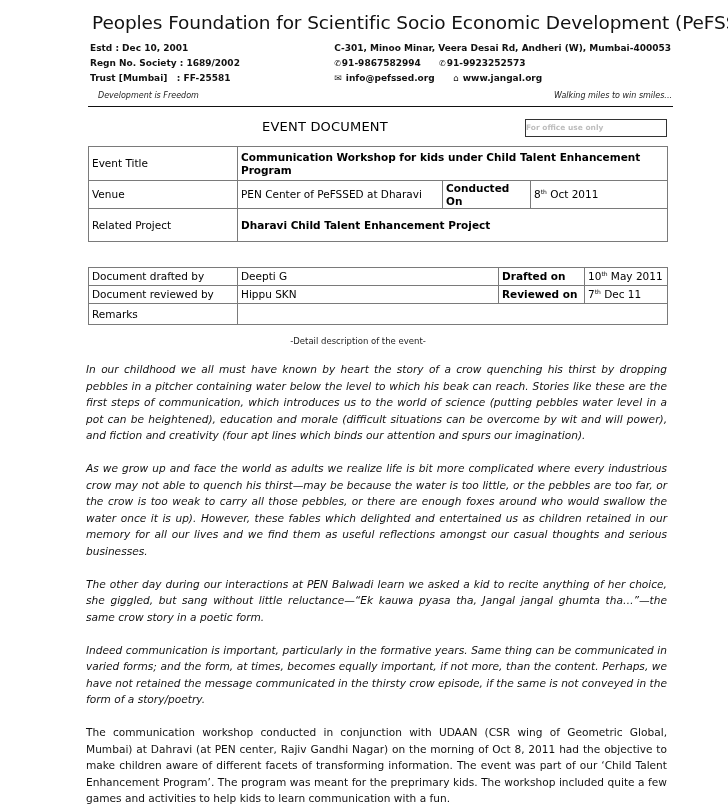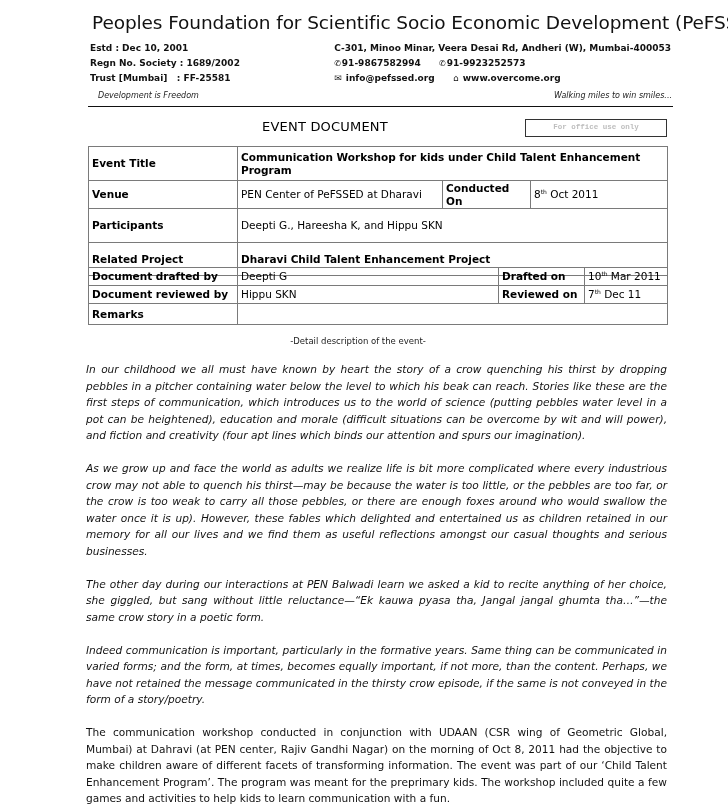--- a/index.html
+++ b/index.html
@@ -36,31 +36,31 @@
   }
 
   .doc-heading {
     position: absolute; left: 0; width: 676px; top: 119px; text-align: center;
     font-size: 13px; font-weight: normal; letter-spacing: 0.2px;
   }
   .doc-heading span { margin-left: -26px; }
   .office-box {
     position: absolute; left: 525px; top: 119px; width: 142px; height: 18px;
     border: 1.5px solid #333; font-size: 7.5px; font-weight: bold; color: #bdbdbd;
-    text-align: center; line-height: 15px; font-family: Liberation Mono, monospace;
+    text-align: left; line-height: 15px;
   }
 
   table.info {
     position: absolute; left: 88px; top: 146px; width: 580px;
     border-collapse: collapse; font-size: 10.5px;
   }
   table.info td {
     border: 1.2px solid #7a7a7a; padding: 1px 3px; vertical-align: middle; line-height: 12.5px;
   }
-  td.lbl { font-weight: bold; width: 149px; }
+  td.lbl { font-weight: normal; width: 149px; }
   td.b { font-weight: bold; }
   sup { font-size: 6px; vertical-align: super; line-height: 0; }
 
   .detail-caption {
     position: absolute; left: 0; width: 728px; top: 336px; text-align: center;
     font-size: 8.5px; color: #222;
   }
   .detail-caption span { margin-left: -12px; }
 
   .body-text {
@@ -87,21 +87,21 @@
     <div class="row">
       <span class="ico phone-ico">✆</span><span>91-9867582994</span>
       <span class="gap"></span>
       <span class="ico phone-ico">✆</span><span>91-9923252573</span>
     </div>
     <div class="row">
       <span class="ico">✉</span>
       <span>info@pefssed.org</span>
       <span class="gap"></span>
       <span class="ico">⌂</span>
-      <span>www.overcome.org</span>
+      <span>www.jangal.org</span>
     </div>
   </div>
 
   <div class="tagline-left">Development is Freedom</div>
   <div class="tagline-right">Walking miles to win smiles...</div>
   <div class="rule"></div>
 </div>
 
 <div class="doc-heading"><span>EVENT DOCUMENT</span></div>
 <div class="office-box">For office use only</div>
@@ -111,38 +111,34 @@
       <tr style="height:34px;">
     <td class="lbl">Event Title</td>
     <td class="b" colspan="3">Communication Workshop for kids under Child Talent Enhancement Program</td>
   </tr>
   <tr style="height:19px;">
     <td class="lbl">Venue</td>
     <td style="width:205px;">PEN Center of PeFSSED at Dharavi</td>
     <td class="b" style="width:88px;">Conducted On</td>
     <td><span>8</span><sup>th</sup><span> Oct 2011</span></td>
   </tr>
-  <tr style="height:34px;">
-    <td class="lbl">Participants</td>
-    <td colspan="3">Deepti G., Hareesha K, and Hippu SKN</td>
-  </tr>
   <tr style="height:33px;">
     <td class="lbl">Related Project</td>
     <td class="b" colspan="3">Dharavi Child Talent Enhancement Project</td>
   </tr>
 </tbody>
   </table>
 
 <table class="info" style="top:267px;">
   <tbody>
       <tr style="height:18px;">
     <td class="lbl">Document drafted by</td>
     <td style="width:261px;">Deepti G</td>
     <td class="b" style="width:86px;">Drafted on</td>
-    <td><span>10</span><sup>th</sup><span> Mar 2011</span></td>
+    <td><span>10</span><sup>th</sup><span> May 2011</span></td>
   </tr>
   <tr style="height:18px;margin-top:8px;">
     <td class="lbl">Document reviewed by</td>
     <td>Hippu SKN</td>
     <td class="b">Reviewed on</td>
     <td><span>7</span><sup>th</sup><span> Dec 11</span></td>
   </tr>
   <tr style="height:21px;">
     <td class="lbl">Remarks</td>
     <td colspan="3"></td>

